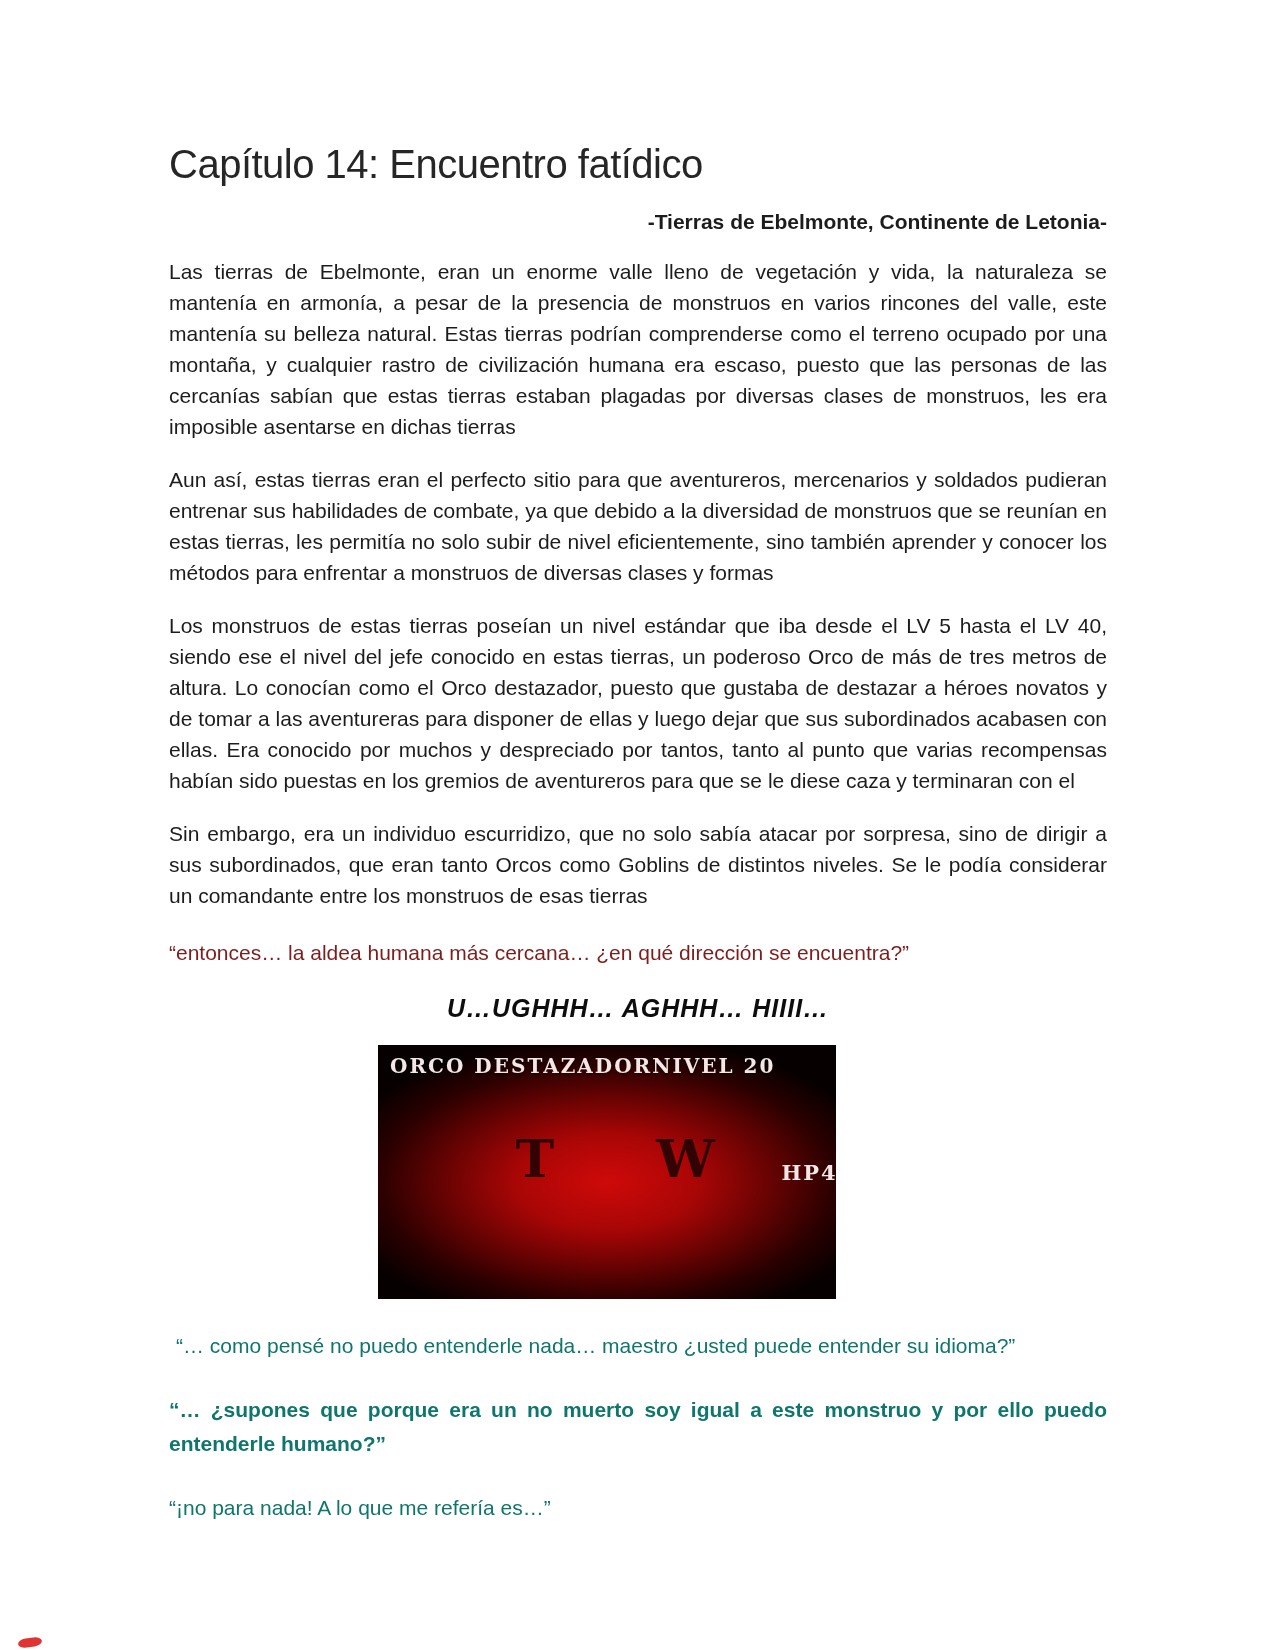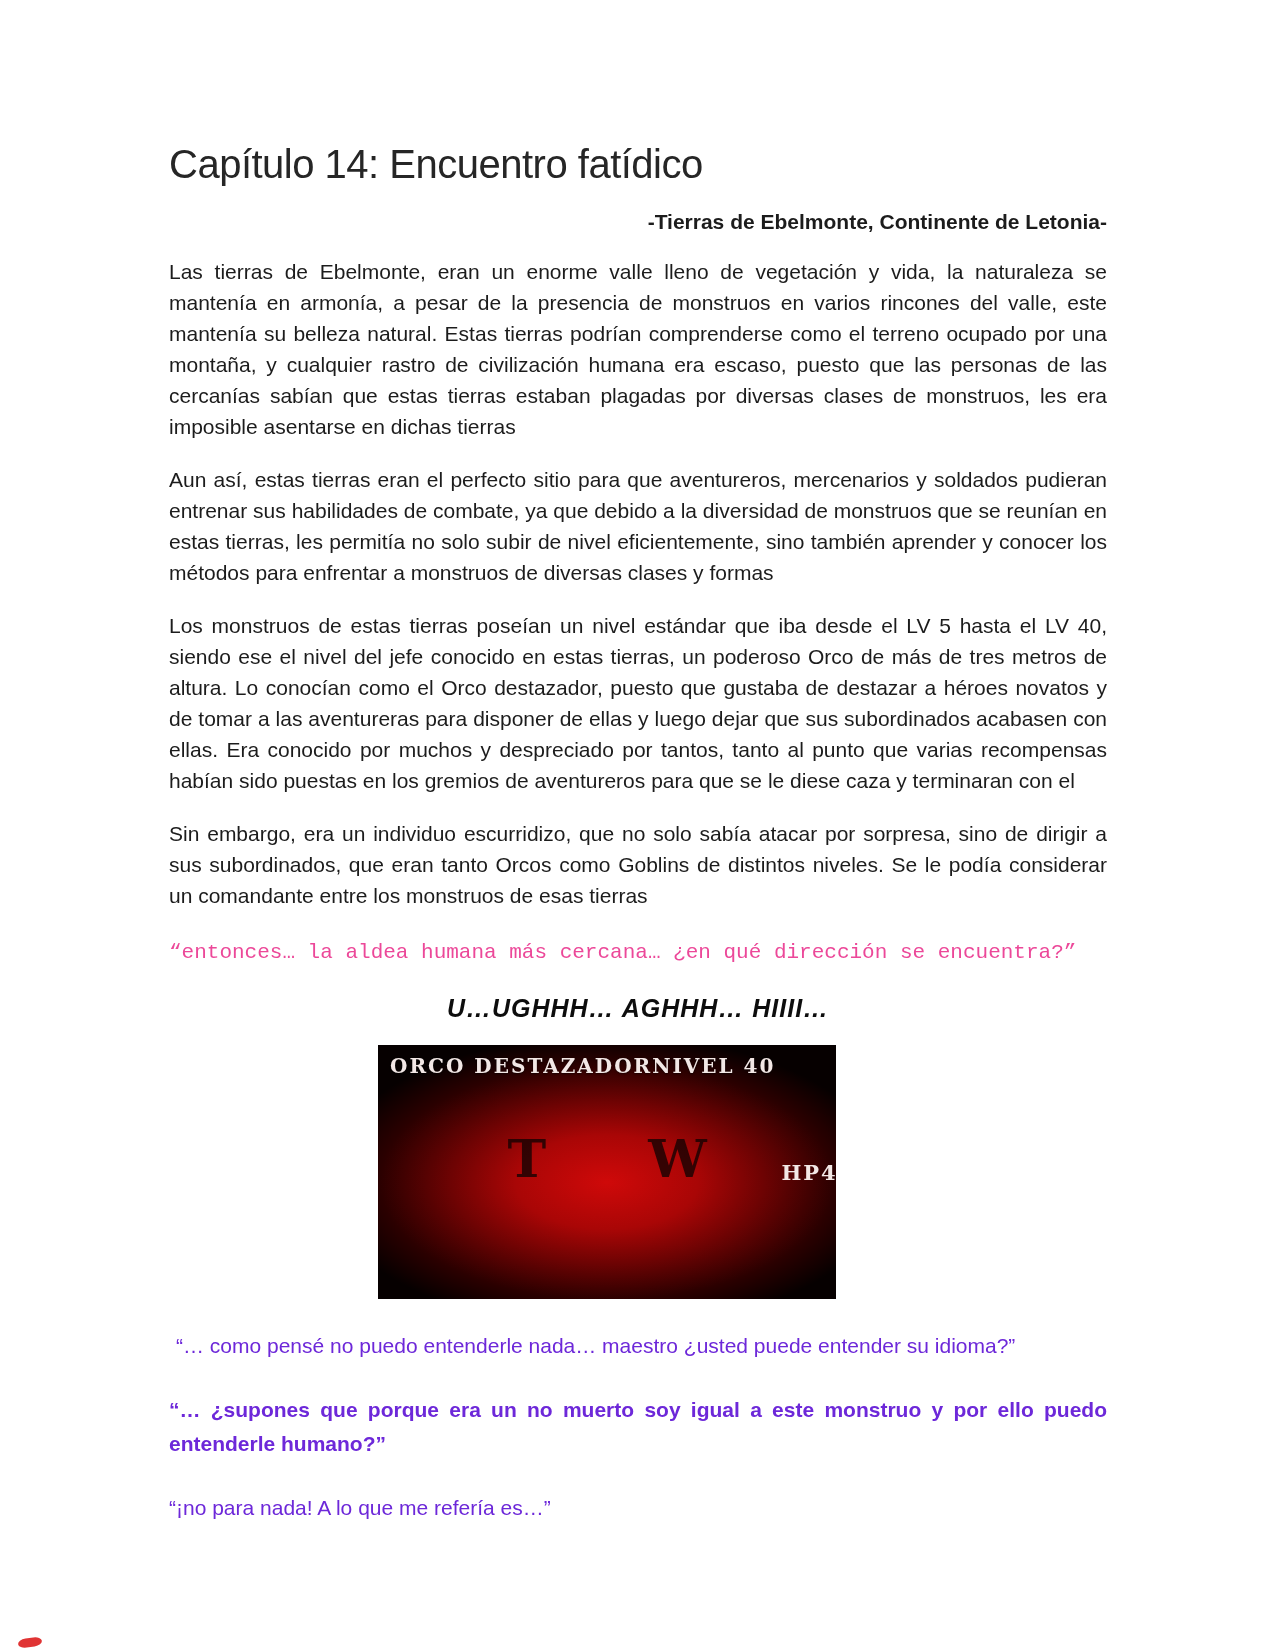--- a/index.html
+++ b/index.html
@@ -13,21 +13,21 @@
     margin:140px 0 0 0;font-size:40px;font-weight:400;color:#262626;
     letter-spacing:-0.5px;line-height:1.2;
   }
   .doc-subtitle{
     margin-top:22px;text-align:right;font-weight:bold;font-size:21px;color:#1c1c1c;
   }
   p.body-par{
     margin:22px 0 0 0;font-size:21px;line-height:31px;text-align:justify;color:#1c1c1c;
   }
   p.dialogue{
-    margin:26px 0 0 0;font-size:21px;line-height:31px;color:#ec4899;font-family:Liberation Mono, monospace;
+    margin:26px 0 0 0;font-size:21px;line-height:31px;color:#7f1d1d;
   }
   .shout{
     margin:26px 0 0 0;text-align:center;font-size:25px;font-weight:900;font-style:italic;
     letter-spacing:1px;color:#0d0d0d;
   }
   
   .statbox{
     position:relative;width:458px;height:254px;margin:22px 0 0 209px;
     background:
       radial-gradient(ellipse 62% 58% at 50% 54%,
@@ -40,27 +40,27 @@
     padding:10px 12px 8px 12px;box-sizing:border-box;
     font-family:"DejaVu Serif","Liberation Serif",serif;font-weight:bold;
     color:var(--sb-text,#f2e7e5);letter-spacing:2px;
   }
   .sb-row{text-align:center;font-size:20px;line-height:23px;white-space:nowrap;
     text-shadow:0 1px 2px rgba(0,0,0,0.55);}
   .sb-bar{display:flex;justify-content:space-between;align-items:center;
     padding:0 6px 0 6px;font-size:21px;line-height:26px;}
   .sb-alianza{font-size:19px;}
   .sb-watermark{
-    position:absolute;z-index:1;top:88px;left:0;width:100%;text-align:center;
+    position:absolute;z-index:1;top:88px;left:8px;width:100%;text-align:center;
     font-family:"DejaVu Serif","Liberation Serif",serif;font-weight:bold;
     font-size:52px;letter-spacing:42px;color:rgba(25,2,2,0.82);
     text-indent:42px;line-height:1;
   }
   
-  p.post-line{margin:30px 0 0 0;font-size:21px;line-height:34px;color:#6d28d9;}
+  p.post-line{margin:30px 0 0 0;font-size:21px;line-height:34px;color:#0f766e;}
   p.post-line.indent{padding-left:7px;}
   p.post-line.bold{font-weight:bold;text-align:justify;}
   .page-artifact{
     position:absolute;left:18px;top:1638px;width:24px;height:9px;
     background:#e03434;border-radius:40%/60%;transform:rotate(-8deg);
   }
 </style>
 </head>
 <body>
 
@@ -76,21 +76,21 @@
   <p class="body-par">Sin embargo, era un individuo escurridizo, que no solo sabía atacar por sorpresa, sino de dirigir a sus subordinados, que eran tanto Orcos como Goblins de distintos niveles. Se le podía considerar un comandante entre los monstruos de esas tierras</p>
 
   <p class="dialogue">“entonces… la aldea humana más cercana… ¿en qué dirección se encuentra?”</p>
 
   <div class="shout">U…UGHHH… AGHHH… HIIII…</div>
 
   <div class="statbox">
     <div class="sb-watermark">T W</div>
     <div class="sb-inner">
       <div class="sb-row">ORCO DESTAZADOR</div>
-      <div class="sb-row">NIVEL 40</div>
+      <div class="sb-row">NIVEL 20</div>
       <div class="sb-bar">
         <span>HP</span>
         <span>40/1020</span>
       </div>
       <div class="sb-bar">
         <span>MP</span>
         <span>100/150</span>
       </div>
       <div class="sb-row">ORCO</div>
       <div class="sb-row">ALIANZA - NINGUNO</div>

